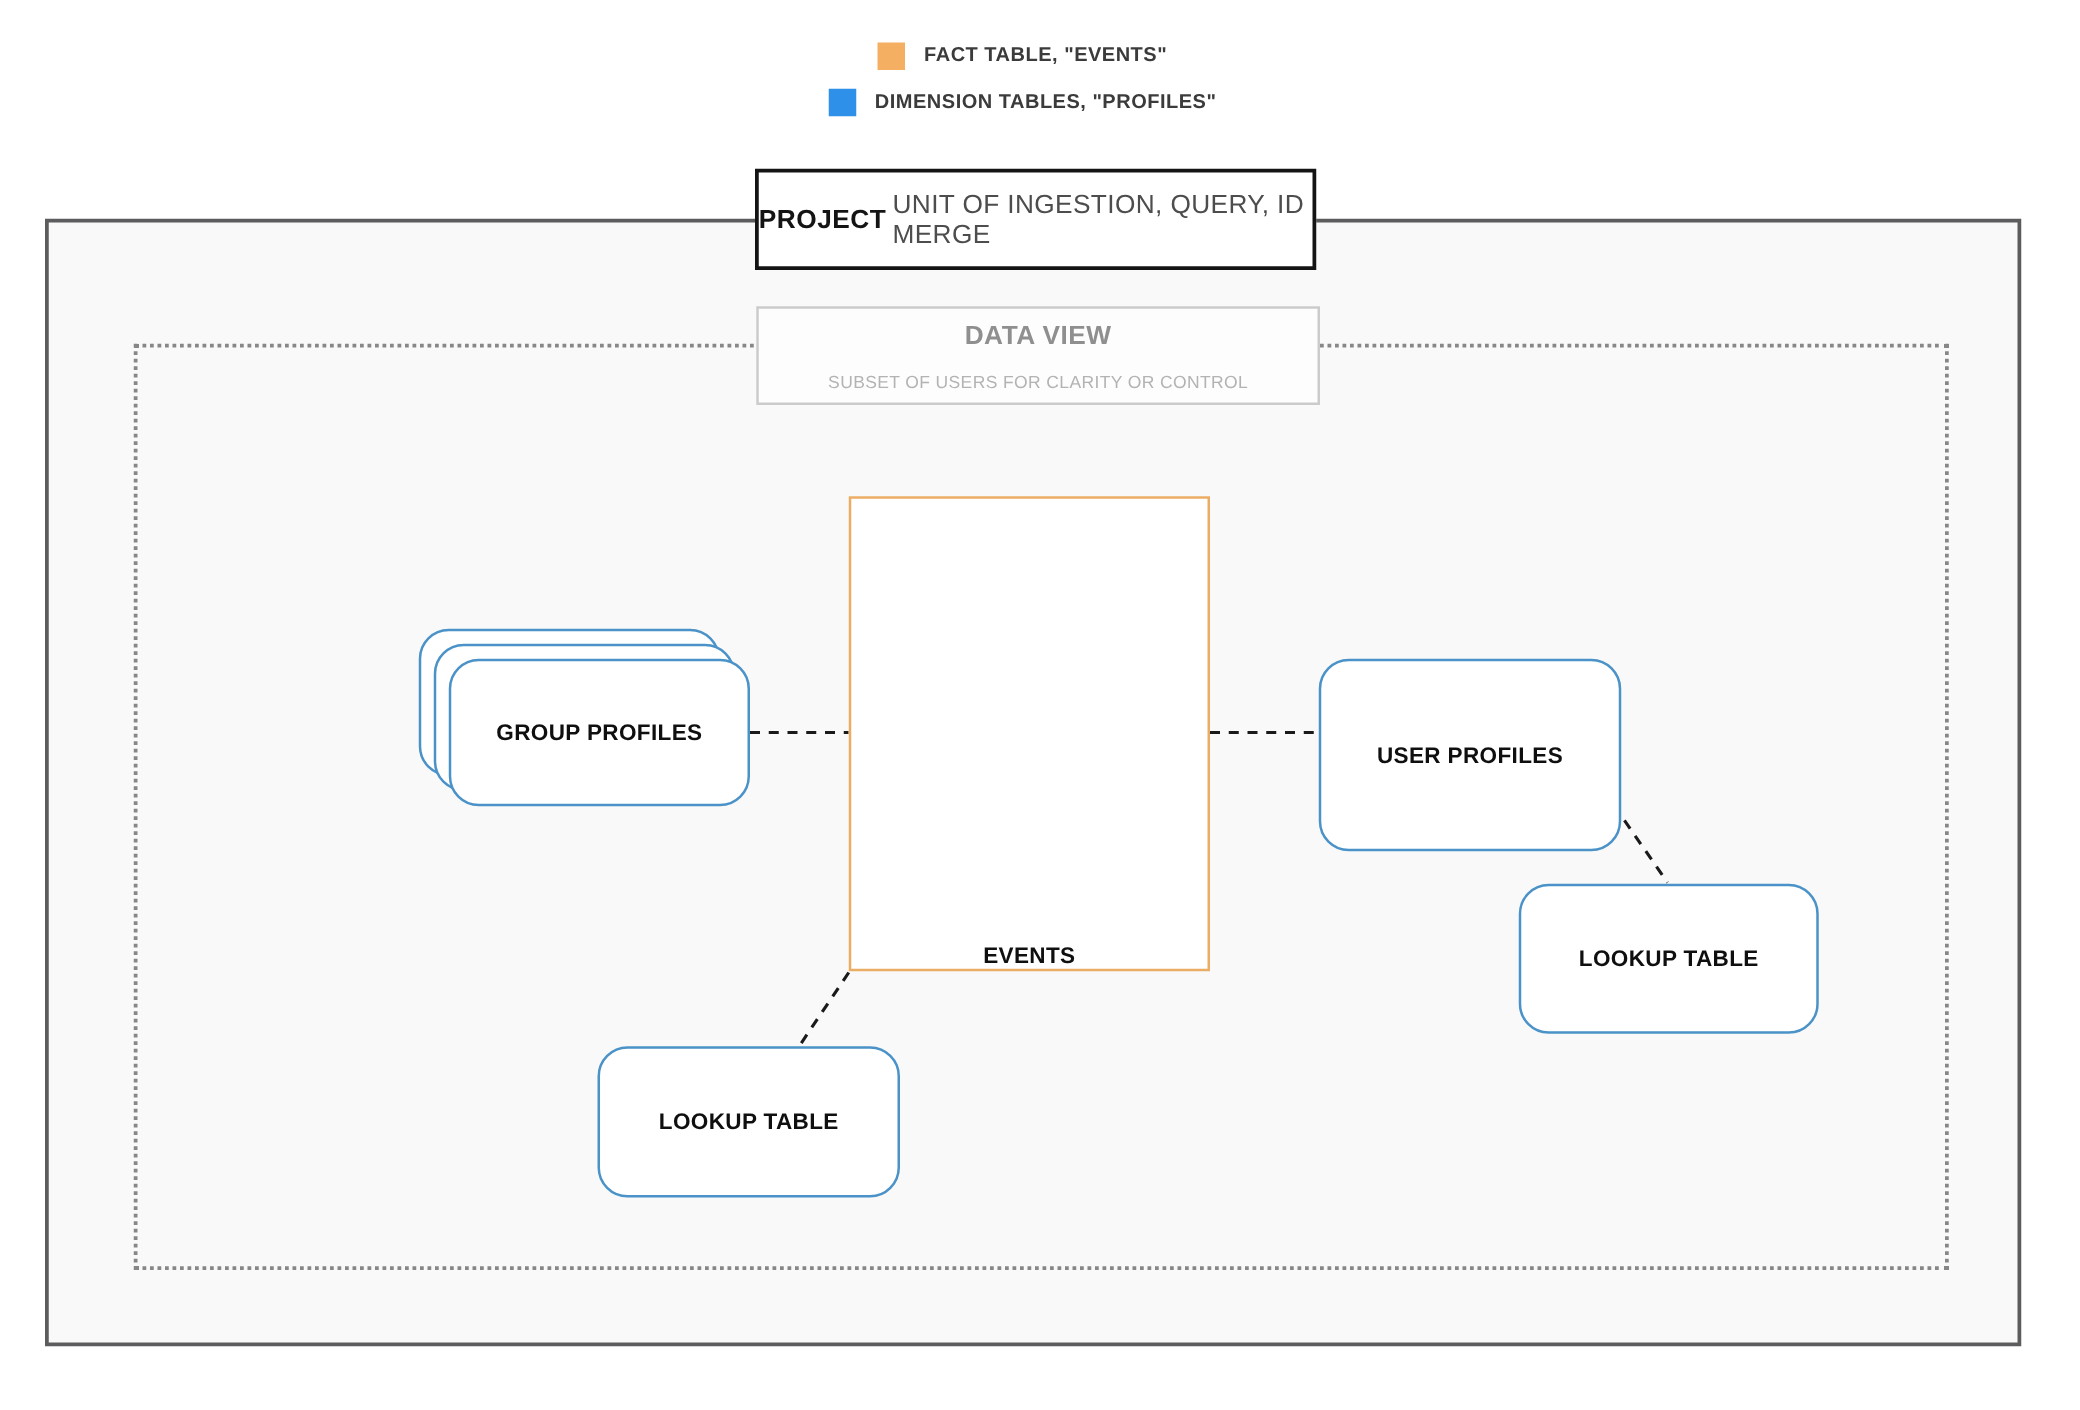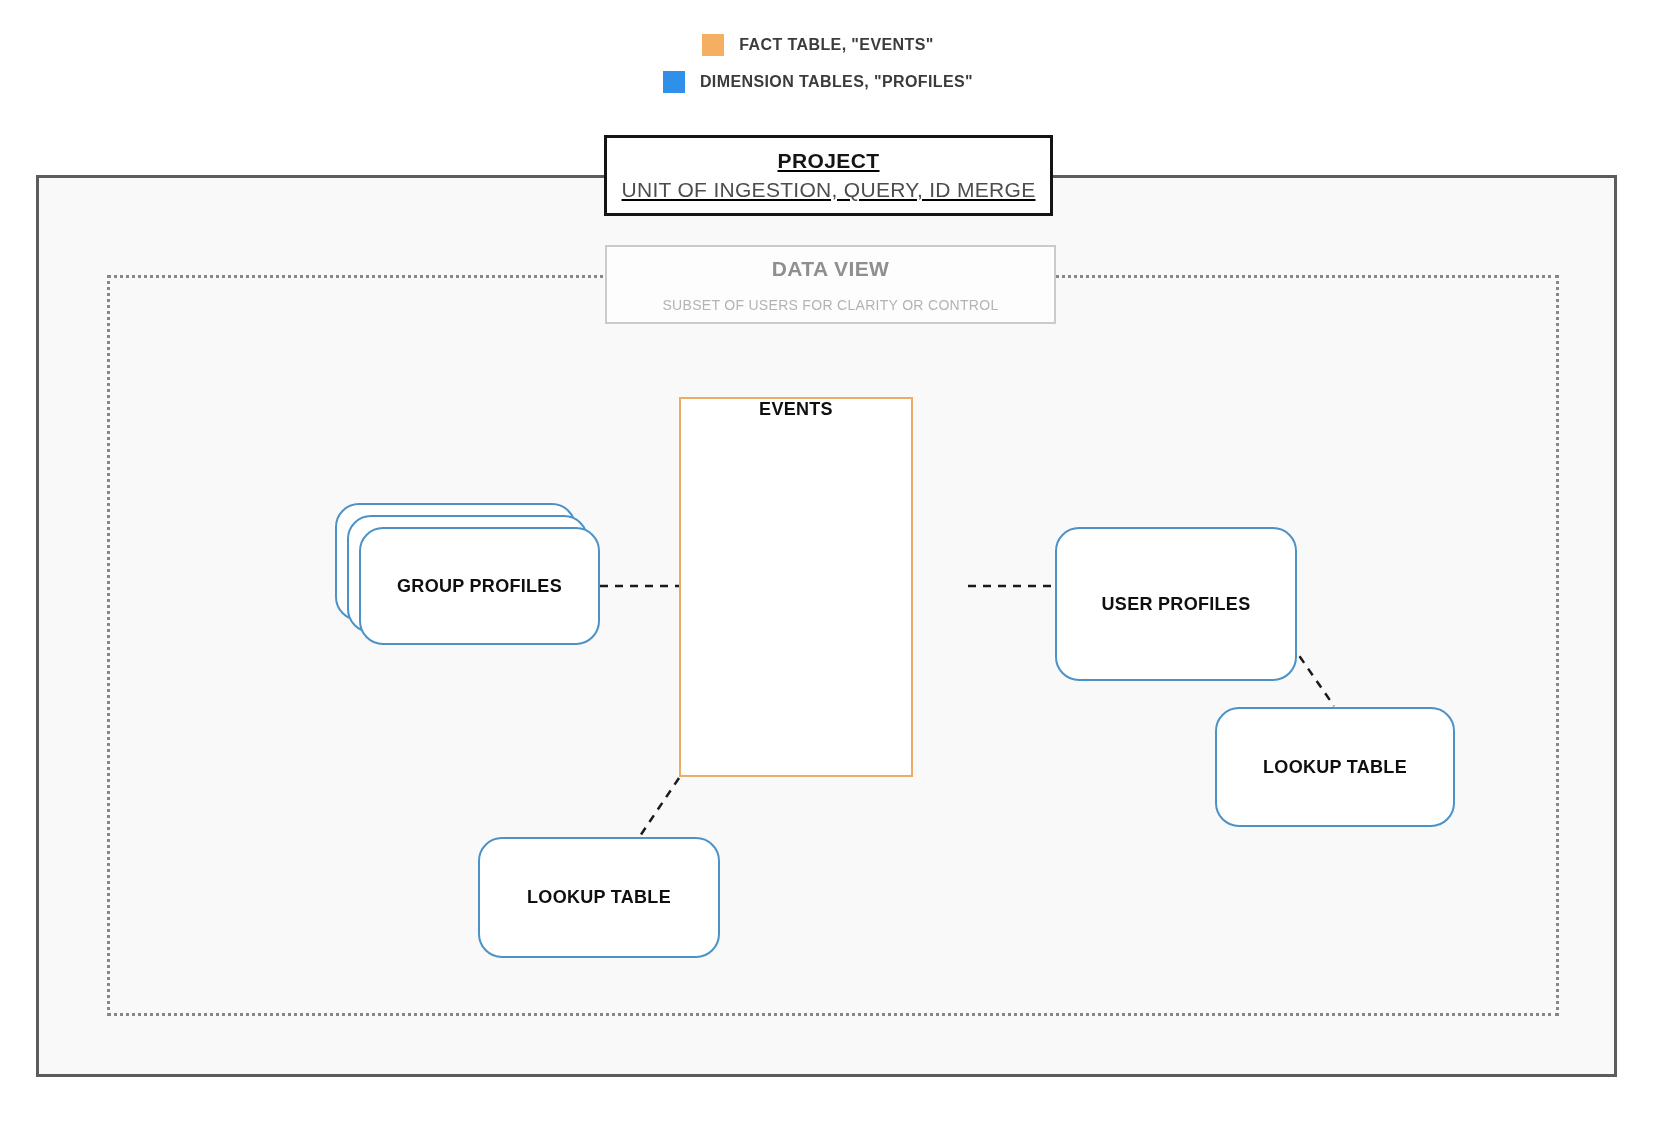--- a/index.html
+++ b/index.html
@@ -66,26 +66,25 @@
 
   
   .project-box {
     position: absolute;
     left: 604px; top: 135px;
     width: 449px; height: 81px;
     border: 3px solid var(--project_border);
     background: #ffffff;
     box-sizing: border-box;
     display: flex;
-    flex-direction: column;
+    flex-direction: row;
     align-items: center;
     justify-content: center;
     gap: 5px;
     z-index: 4;
-    text-decoration: underline;
   }
   .project-title {
     font-size: 21px;
     font-weight: bold;
     letter-spacing: 0.4px;
     color: #141414;
   }
   .project-subtitle {
     font-size: 21px;
     letter-spacing: 0.3px;
@@ -121,26 +120,26 @@
   .node-label {
     font-size: 18px;
     font-weight: bold;
     letter-spacing: 0.3px;
     color: #0f0f0f;
     white-space: nowrap;
   }
   .events-box {
     position: absolute;
     left: 679px; top: 397px;
-    width: 234px; height: 380px;
+    width: 289px; height: 380px;
     border: 2px solid var(--events_border);
     background: #ffffff;
     box-sizing: border-box;
     display: flex;
-    align-items: flex-start;
+    align-items: flex-end;
     justify-content: center;
     z-index: 3;
   }
   .blue-node {
     border: 2px solid var(--node_blue);
     border-radius: 24px;
     background: #ffffff;
     box-sizing: border-box;
     display: flex;
     align-items: center;

